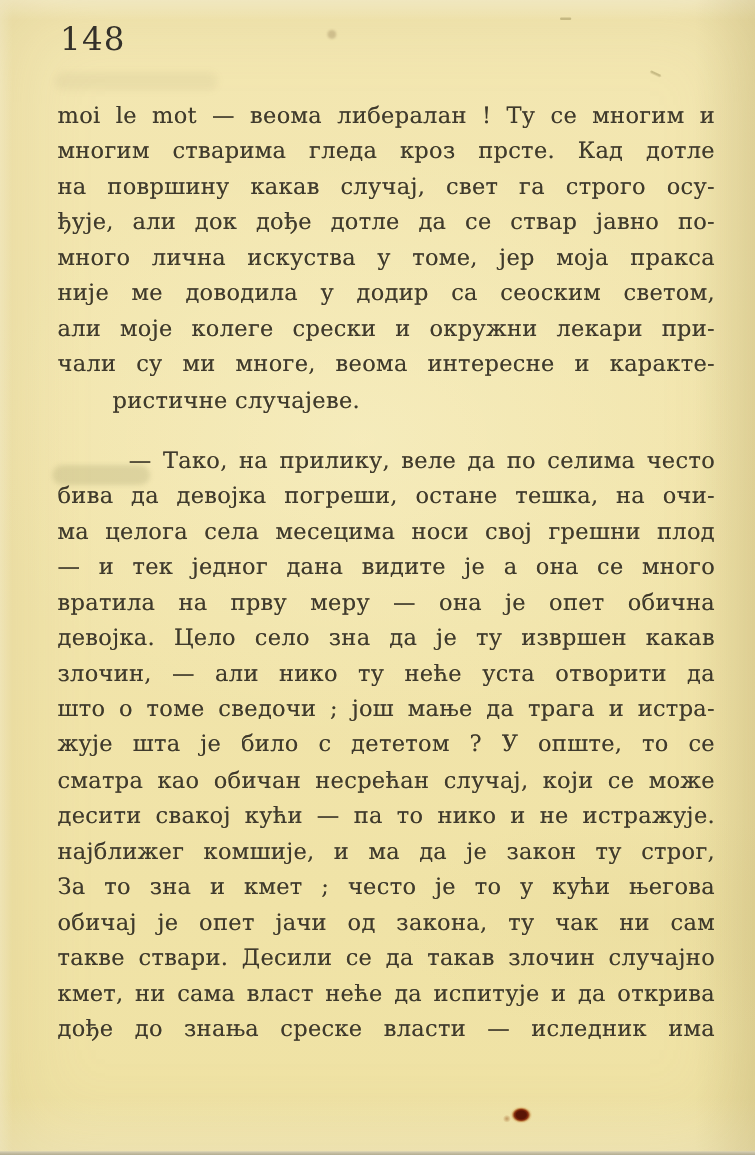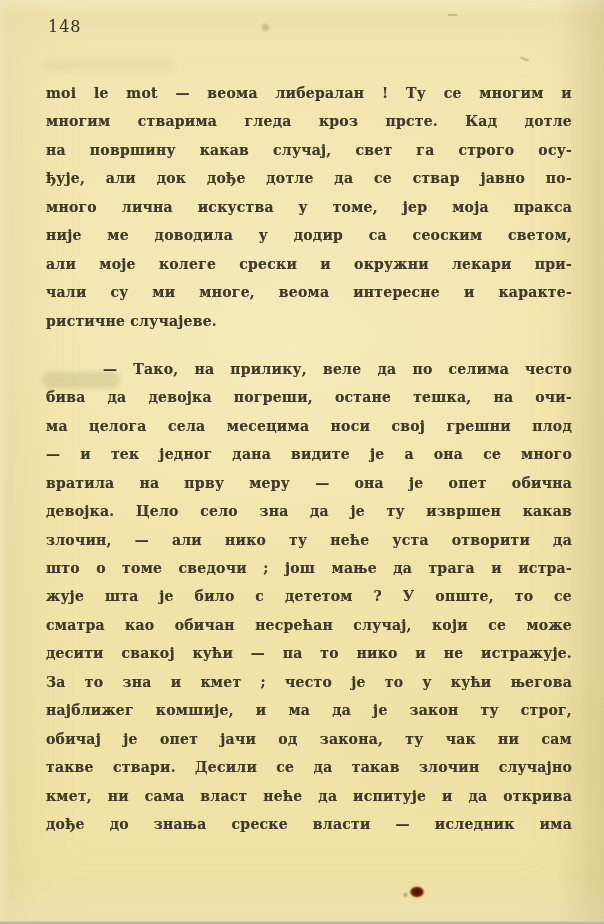--- a/index.html
+++ b/index.html
@@ -22,43 +22,43 @@
       linear-gradient(180deg, #f3e7b2 0%, #f1e4aa 55%, #efe2a4 100%);
     background-color: var(--paper, #f1e5ac);
     box-shadow: inset 0 0 70px rgba(186,166,98,0.28);
     font-family: "DejaVu Serif", "Liberation Serif", serif;
     color: var(--ink, #3f3a2c);
   }
   .page-number {
     position: absolute;
     left: 48px;
     top: 17px;
-    font-size: 16px;
+    font-size: 26px;
     letter-spacing: 1px;
     color: #34312a;
   }
   .text-block {
     position: absolute;
     left: 46px;
     top: 79px;
     width: 526px;
-    font-size: 14px;
+    font-size: 18px;
     line-height: 28.45px;
     letter-spacing: 0.25px;
     text-shadow: 0 0 0.5px rgba(62,56,40,0.55);
-    font-weight: bold;
   }
   .line {
     text-align: justify;
     text-align-last: justify;
     white-space: normal;
     height: 28.45px;
   }
   .line.par-end {
     text-align-last: left;
+    margin-left: 44px;
   }
   .line.indent {
     text-indent: 57px;
     margin-top: 20px;
   }
   .blotch {
     position: absolute;
     pointer-events: none;
   }
   .showthrough {
@@ -154,22 +154,22 @@
       <div class="line">бива да девојка погреши, остане тешка, на очи-</div>
       <div class="line">ма целога села месецима носи свој грешни плод</div>
       <div class="line">— и тек једног дана видите је а она се много</div>
       <div class="line">вратила на прву меру — она је опет обична</div>
       <div class="line">девојка. Цело село зна да је ту извршен какав</div>
       <div class="line">злочин, — али нико ту неће уста отворити да</div>
       <div class="line">што о томе сведочи ; још мање да трага и истра-</div>
       <div class="line">жује шта је било с дететом ? У опште, то се</div>
       <div class="line">сматра као обичан несрећан случај, који се може</div>
       <div class="line">десити свакој кући — па то нико и не истражује.</div>
+      <div class="line">најближег комшије, и ма да је закон ту строг,</div>
       <div class="line">За то зна и кмет ; често је то у кући његова</div>
-      <div class="line">најближег комшије, и ма да је закон ту строг,</div>
       <div class="line">обичај је опет јачи од закона, ту чак ни сам</div>
       <div class="line">такве ствари. Десили се да такав злочин случајно</div>
       <div class="line">кмет, ни сама власт неће да испитује и да открива</div>
       <div class="line">дође до знања среске власти — иследник има</div>
     </div>
   </div>
 
   <div class="stain"></div>
   <div class="edge-bottom-line"></div>
 

